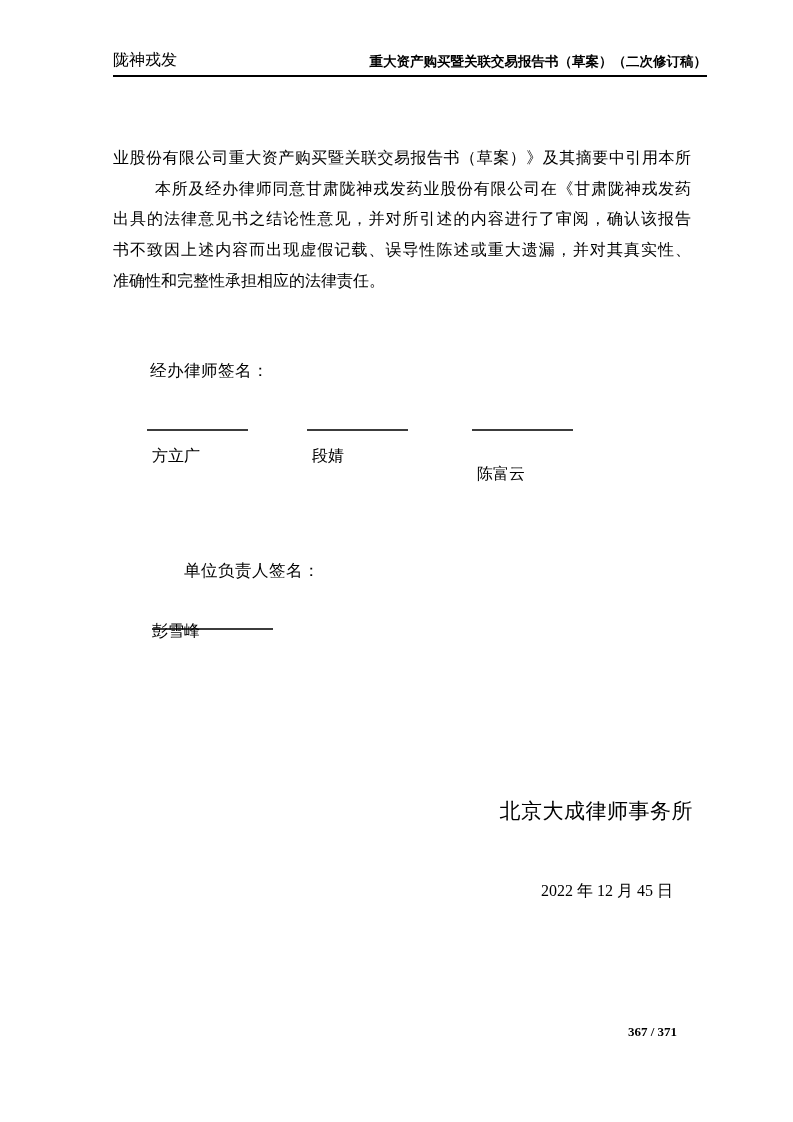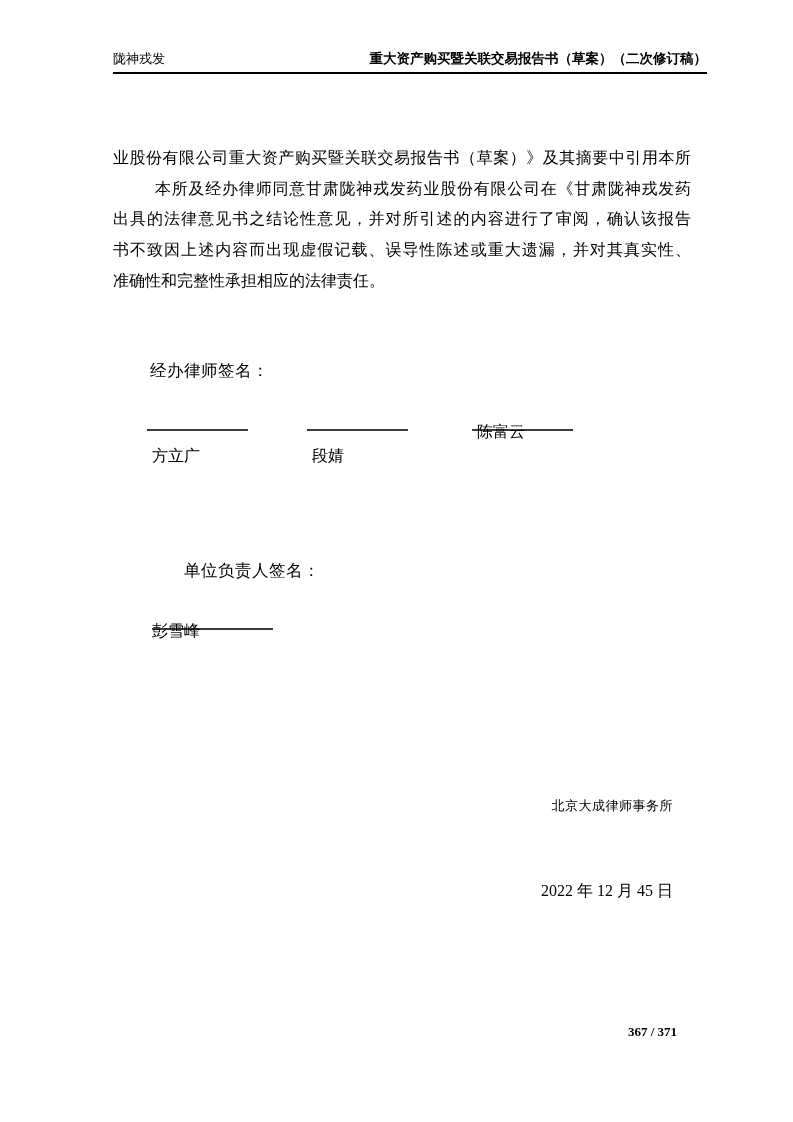--- a/index.html
+++ b/index.html
@@ -19,21 +19,21 @@
     position: absolute;
     left: 113px;
     top: 50px;
     width: 594px;
     display: flex;
     justify-content: space-between;
     align-items: flex-end;
     padding-bottom: 4px;
     border-bottom: 2px solid #000000;
   }
-  .header-left  { font-size: 13px; }
+  .header-left  { font-size: 16px; }
   .header-right { font-size: 13.5px; font-weight: bold; }
 
   
   .doc-title {
     position: absolute;
     left: 114px;
     top: 99px;
     font-size: 21px;
     font-weight: bold;
     font-family: "Liberation Sans", "DejaVu Sans", sans-serif;
@@ -72,29 +72,29 @@
   .sig-line.l3 { left: 472px; top: 429px; width: 101px; }
   .sig-line.l4 { left: 152px; top: 628px; width: 121px; }
 
   .sig-name {
     position: absolute;
     font-size: 16px;
     text-align: left;
   }
   .sig-name.n1 { left: 152px; top: 446px; width: 101px; }
   .sig-name.n2 { left: 312px; top: 446px; width: 101px; }
-  .sig-name.n3 { left: 477px; top: 422px; width: 101px; }
+  .sig-name.n3 { left: 477px; top: 464px; width: 101px; }
   .sig-name.n4 { left: 152px; top: 621px; width: 121px; font-family: Liberation Serif, serif; }
 
   
   .firm-name {
     position: absolute;
-    right: 120px;
+    right: 100px;
     top: 797px;
-    font-size: 13px;
+    font-size: 21px;
     letter-spacing: 0.5px;
   }
   .sign-date {
     position: absolute;
     right: 120px;
     top: 881px;
     font-size: 16px;
   }
 
   

